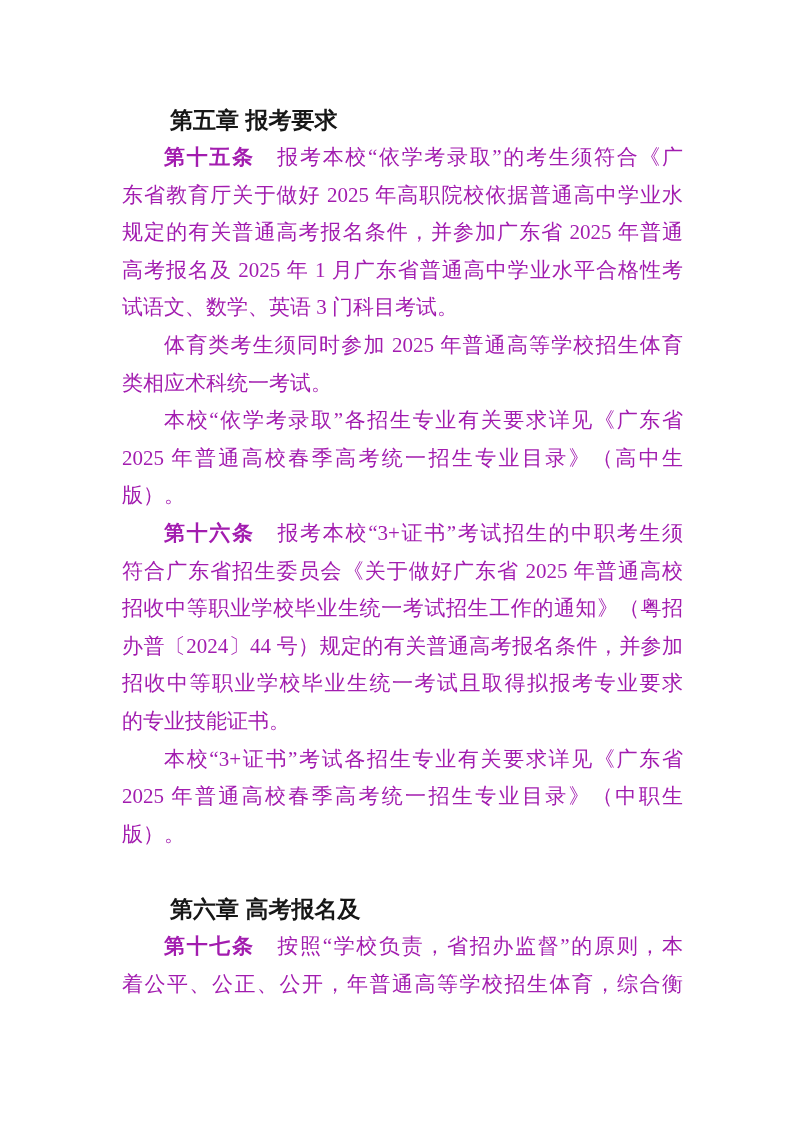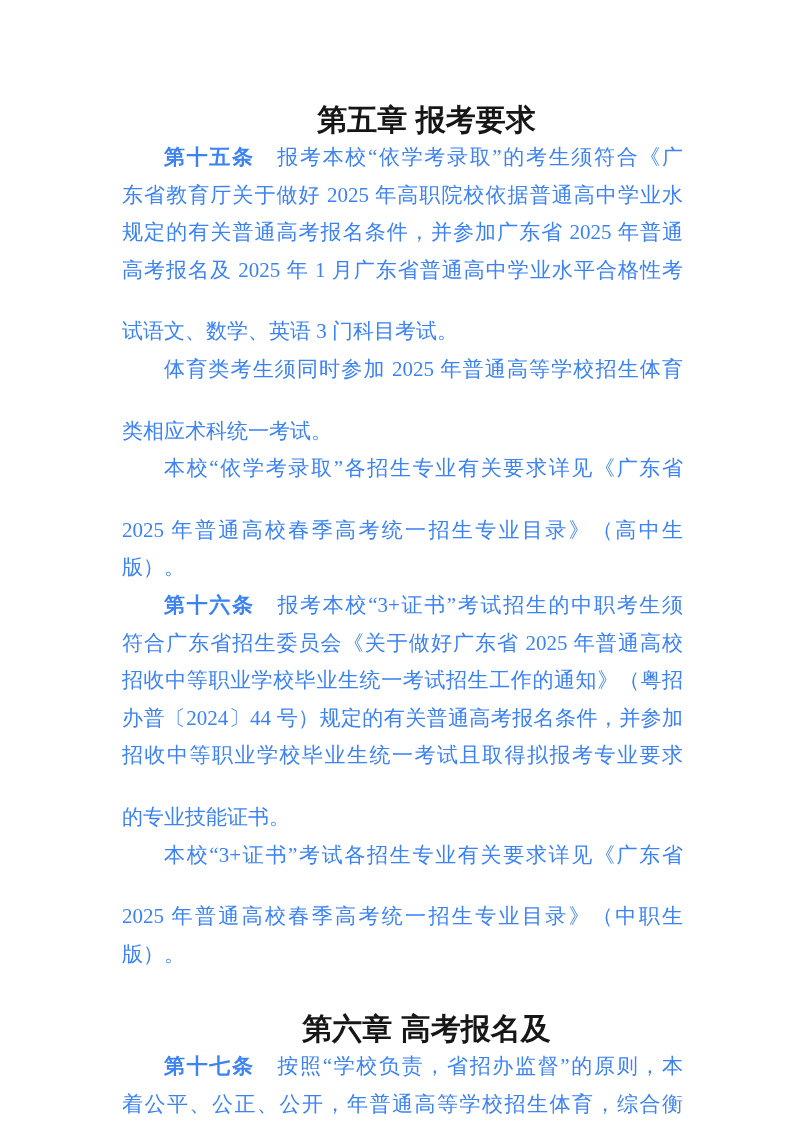--- a/index.html
+++ b/index.html
@@ -14,37 +14,36 @@
     position: absolute;
     left: 122px;
     top: 101px;
     width: 561px;
     color: #1f1f1f;
     font-family: "Liberation Serif", "DejaVu Serif", serif;
   }
   .heading {
     font-family: "Liberation Sans", "DejaVu Sans", sans-serif;
     font-weight: bold;
-    font-size: 30px;
+    font-size: 23px;
     line-height: 38px;
-    text-align: center;
     padding-left: 48px; 
     color: #161616;
     white-space: nowrap;
   }
   .heading.ch6 { margin-top: 37px; }
   .line {
     font-size: 21px;
     line-height: 37.6px;
     text-align: justify;
     text-align-last: justify;
-    color: #3b82f6;
+    color: #a21caf;
   }
   .line.first { padding-left: 42px; } 
-  .line.end { text-align-last: left; margin-top: 24px; } 
+  .line.end { text-align-last: left; } 
   .label { font-weight: bold; }
 </style>
 </head>
 <body>
 
 <div class="page">
   <div class="content">
 
     <div class="heading">第五章 报考要求</div>
 

